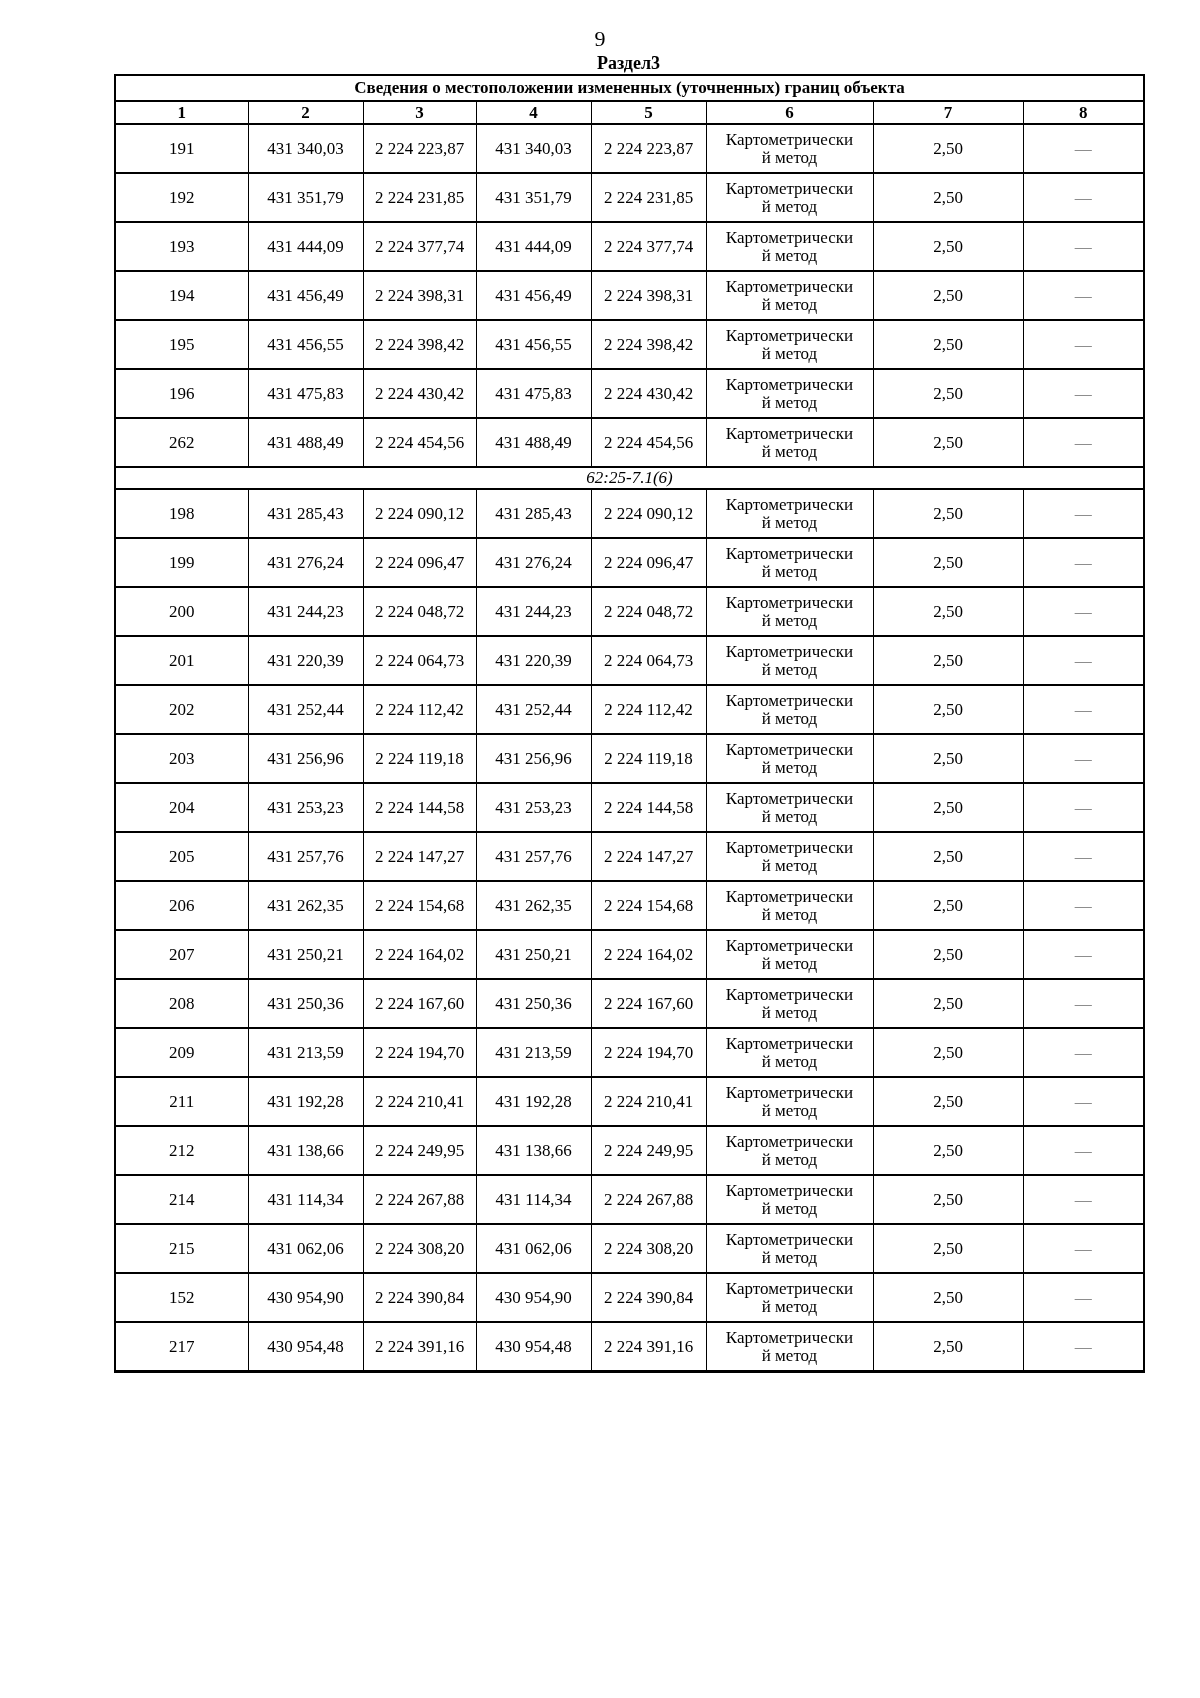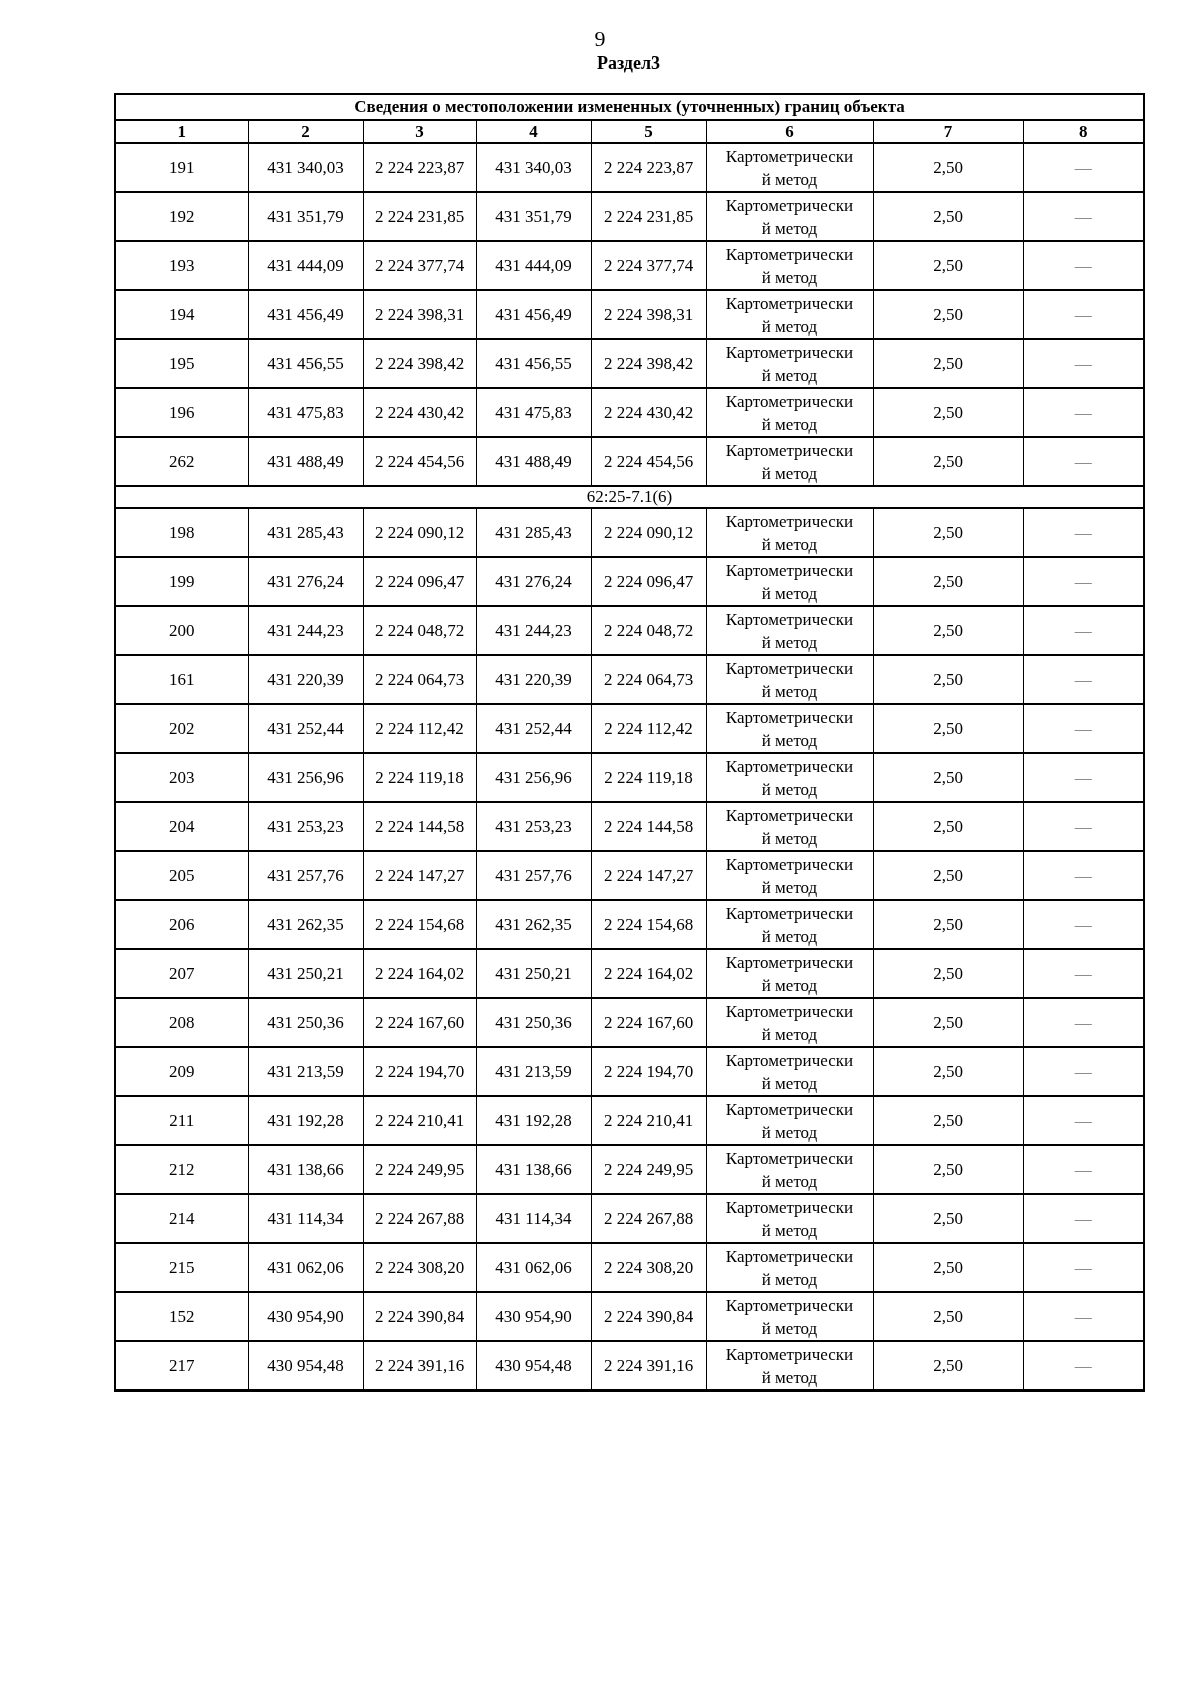--- a/index.html
+++ b/index.html
@@ -23,21 +23,21 @@
     font-size: 22px;
     line-height: 26px;
   }
   .section-heading {
     margin-left: 114px;
     width: 1029px;
     text-align: center;
     font-weight: bold;
     font-size: 18px;
     line-height: 22px;
-    margin-bottom: 19px;
+    margin-bottom: 0;
   }
   table.boundaries {
     margin-left: 114px;
     width: 1029px;
     table-layout: fixed;
     border-collapse: collapse;
     border: 2px solid #000;
     border-bottom-width: 3px;
     padding-left: 44px;
   }
@@ -60,32 +60,33 @@
   th.colnum {
     font-weight: bold;
     height: 21px;
   }
   tr.data-row td {
     height: 47px;
     white-space: nowrap;
   }
   tr.data-row td.c6 {
     white-space: pre-line;
-    line-height: 23px;
+    line-height: 18px;
   }
   tr.data-row td.c8 {
     color: #7a7a7a;
     font-size: 17px;
   }
   td.group-label {
     height: 18px;
     text-align: left;
     padding-left: 3px;
     font-size: 17px;
     white-space: nowrap;
+    font-style: italic;
   }
 </style>
 </head>
 <body>
 
 <div class="page">
   <div class="page-number">9</div>
   <div class="section-heading">Раздел3</div>
 
   <table class="boundaries">
@@ -222,21 +223,21 @@
           <td class="c2">431 244,23</td>
           <td class="c3">2 224 048,72</td>
           <td class="c4">431 244,23</td>
           <td class="c5">2 224 048,72</td>
           <td class="c6">Картометрически
 й метод</td>
           <td class="c7">2,50</td>
           <td class="c8">—</td>
         </tr>
         <tr class="data-row">
-          <td class="c1">161</td>
+          <td class="c1">201</td>
           <td class="c2">431 220,39</td>
           <td class="c3">2 224 064,73</td>
           <td class="c4">431 220,39</td>
           <td class="c5">2 224 064,73</td>
           <td class="c6">Картометрически
 й метод</td>
           <td class="c7">2,50</td>
           <td class="c8">—</td>
         </tr>
         <tr class="data-row">

